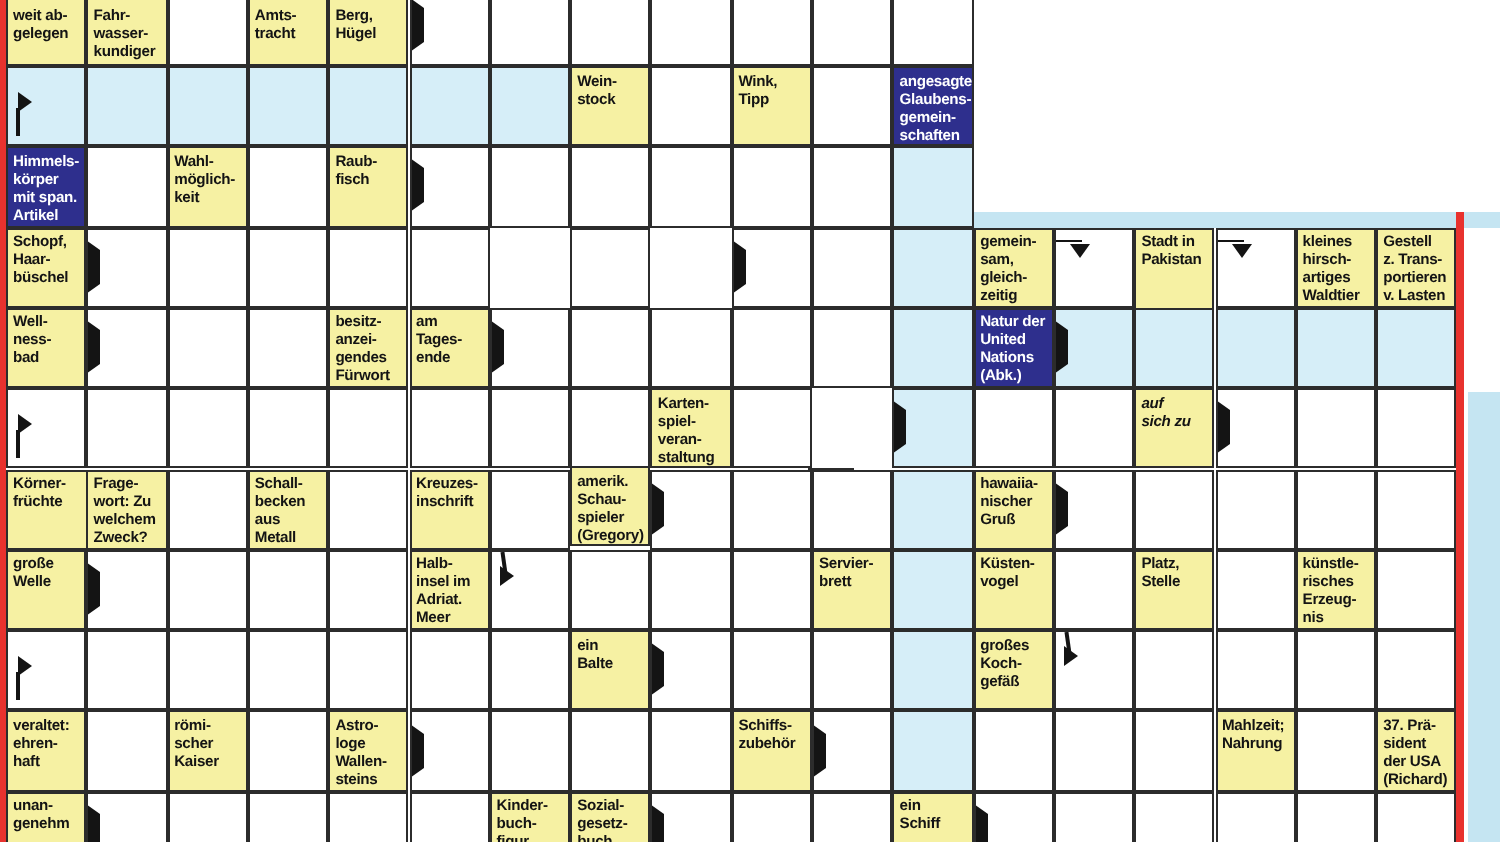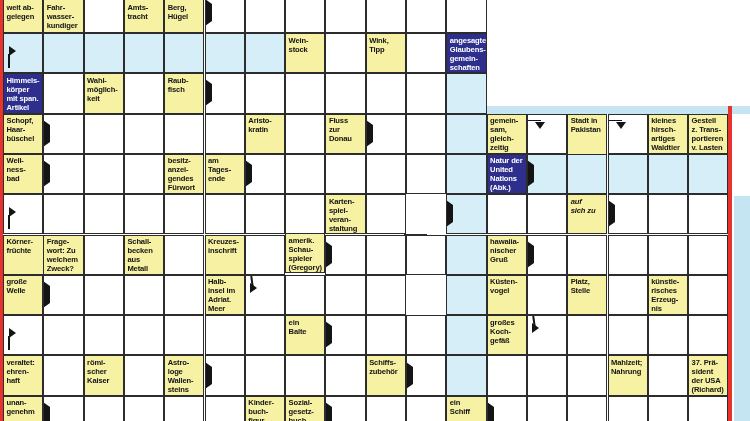--- a/index.html
+++ b/index.html
@@ -162,34 +162,21 @@
     </div>
     <div class="cell cell--empty" style="left: 43.3px; top: 113.6px; width: 40.3px; height: 40.3px;">
       <span class="ar ar-right"><span class="tri-right"></span></span>
     </div>
     <div class="cell cell--empty" style="left: 83.6px; top: 113.6px; width: 40.3px; height: 40.3px;">
       <span class="ar ar-down"><span class="tri-down"></span></span>
     </div>
     <div class="cell cell--empty" style="left: 123.9px; top: 113.6px; width: 40.3px; height: 40.3px;"></div>
     <div class="cell cell--empty" style="left: 164.2px; top: 113.6px; width: 40.3px; height: 40.3px;"></div>
     <div class="cell cell--empty" style="left: 204.5px; top: 113.6px; width: 40.3px; height: 40.3px;"></div>
-    <div class="cell cell--clue" style="left: 244.8px; top: 113.6px; width: 40.3px; height: 40.3px;">
-      <div class="txt">
-        <div class="line">Aristo-</div>
-        <div class="line">kratin</div>
-      </div>
-    </div>
     <div class="cell cell--empty" style="left: 285.1px; top: 113.6px; width: 40.3px; height: 40.3px;"></div>
-    <div class="cell cell--clue" style="left: 325.4px; top: 113.6px; width: 40.3px; height: 40.3px;">
-      <div class="txt">
-        <div class="line">Fluss</div>
-        <div class="line">zur</div>
-        <div class="line">Donau</div>
-      </div>
-    </div>
     <div class="cell cell--empty" style="left: 365.7px; top: 113.6px; width: 40.3px; height: 40.3px;">
       <span class="ar ar-right"><span class="tri-right"></span></span>
     </div>
     <div class="cell cell--empty" style="left: 406px; top: 113.6px; width: 40.3px; height: 40.3px;"></div>
     <div class="cell cell--hl" style="left: 446.3px; top: 113.6px; width: 40.3px; height: 40.3px;"></div>
     <div class="cell cell--clue" style="left: 3px; top: 153.9px; width: 40.3px; height: 40.3px;">
       <div class="txt">
         <div class="line">Well-</div>
         <div class="line">ness-</div>
         <div class="line">bad</div>
@@ -328,20 +315,26 @@
     </div>
     <div class="cell cell--empty" style="left: 244.8px; top: 274.8px; width: 40.3px; height: 40.3px;">
       <span class="ar ar-bentright">
         <span class="vline"></span>
         <span class="tri-right"></span>
       </span>
     </div>
     <div class="cell cell--empty" style="left: 285.1px; top: 274.8px; width: 40.3px; height: 40.3px;"></div>
     <div class="cell cell--empty" style="left: 325.4px; top: 274.8px; width: 40.3px; height: 40.3px;"></div>
     <div class="cell cell--empty" style="left: 365.7px; top: 274.8px; width: 40.3px; height: 40.3px;"></div>
+    <div class="cell cell--clue" style="left: 406px; top: 274.8px; width: 40.3px; height: 40.3px;">
+      <div class="txt">
+        <div class="line">Servier-</div>
+        <div class="line">brett</div>
+      </div>
+    </div>
     <div class="cell cell--hl" style="left: 446.3px; top: 274.8px; width: 40.3px; height: 40.3px;"></div>
     <div class="cell cell--empty" style="left: 3px; top: 315.1px; width: 40.3px; height: 40.3px;">
       <span class="ar ar-entry">
         <span class="tri-right"></span>
         <span class="tail"></span>
       </span>
     </div>
     <div class="cell cell--empty" style="left: 43.3px; top: 315.1px; width: 40.3px; height: 40.3px;"></div>
     <div class="cell cell--empty" style="left: 83.6px; top: 315.1px; width: 40.3px; height: 40.3px;"></div>
     <div class="cell cell--empty" style="left: 123.9px; top: 315.1px; width: 40.3px; height: 40.3px;"></div>

